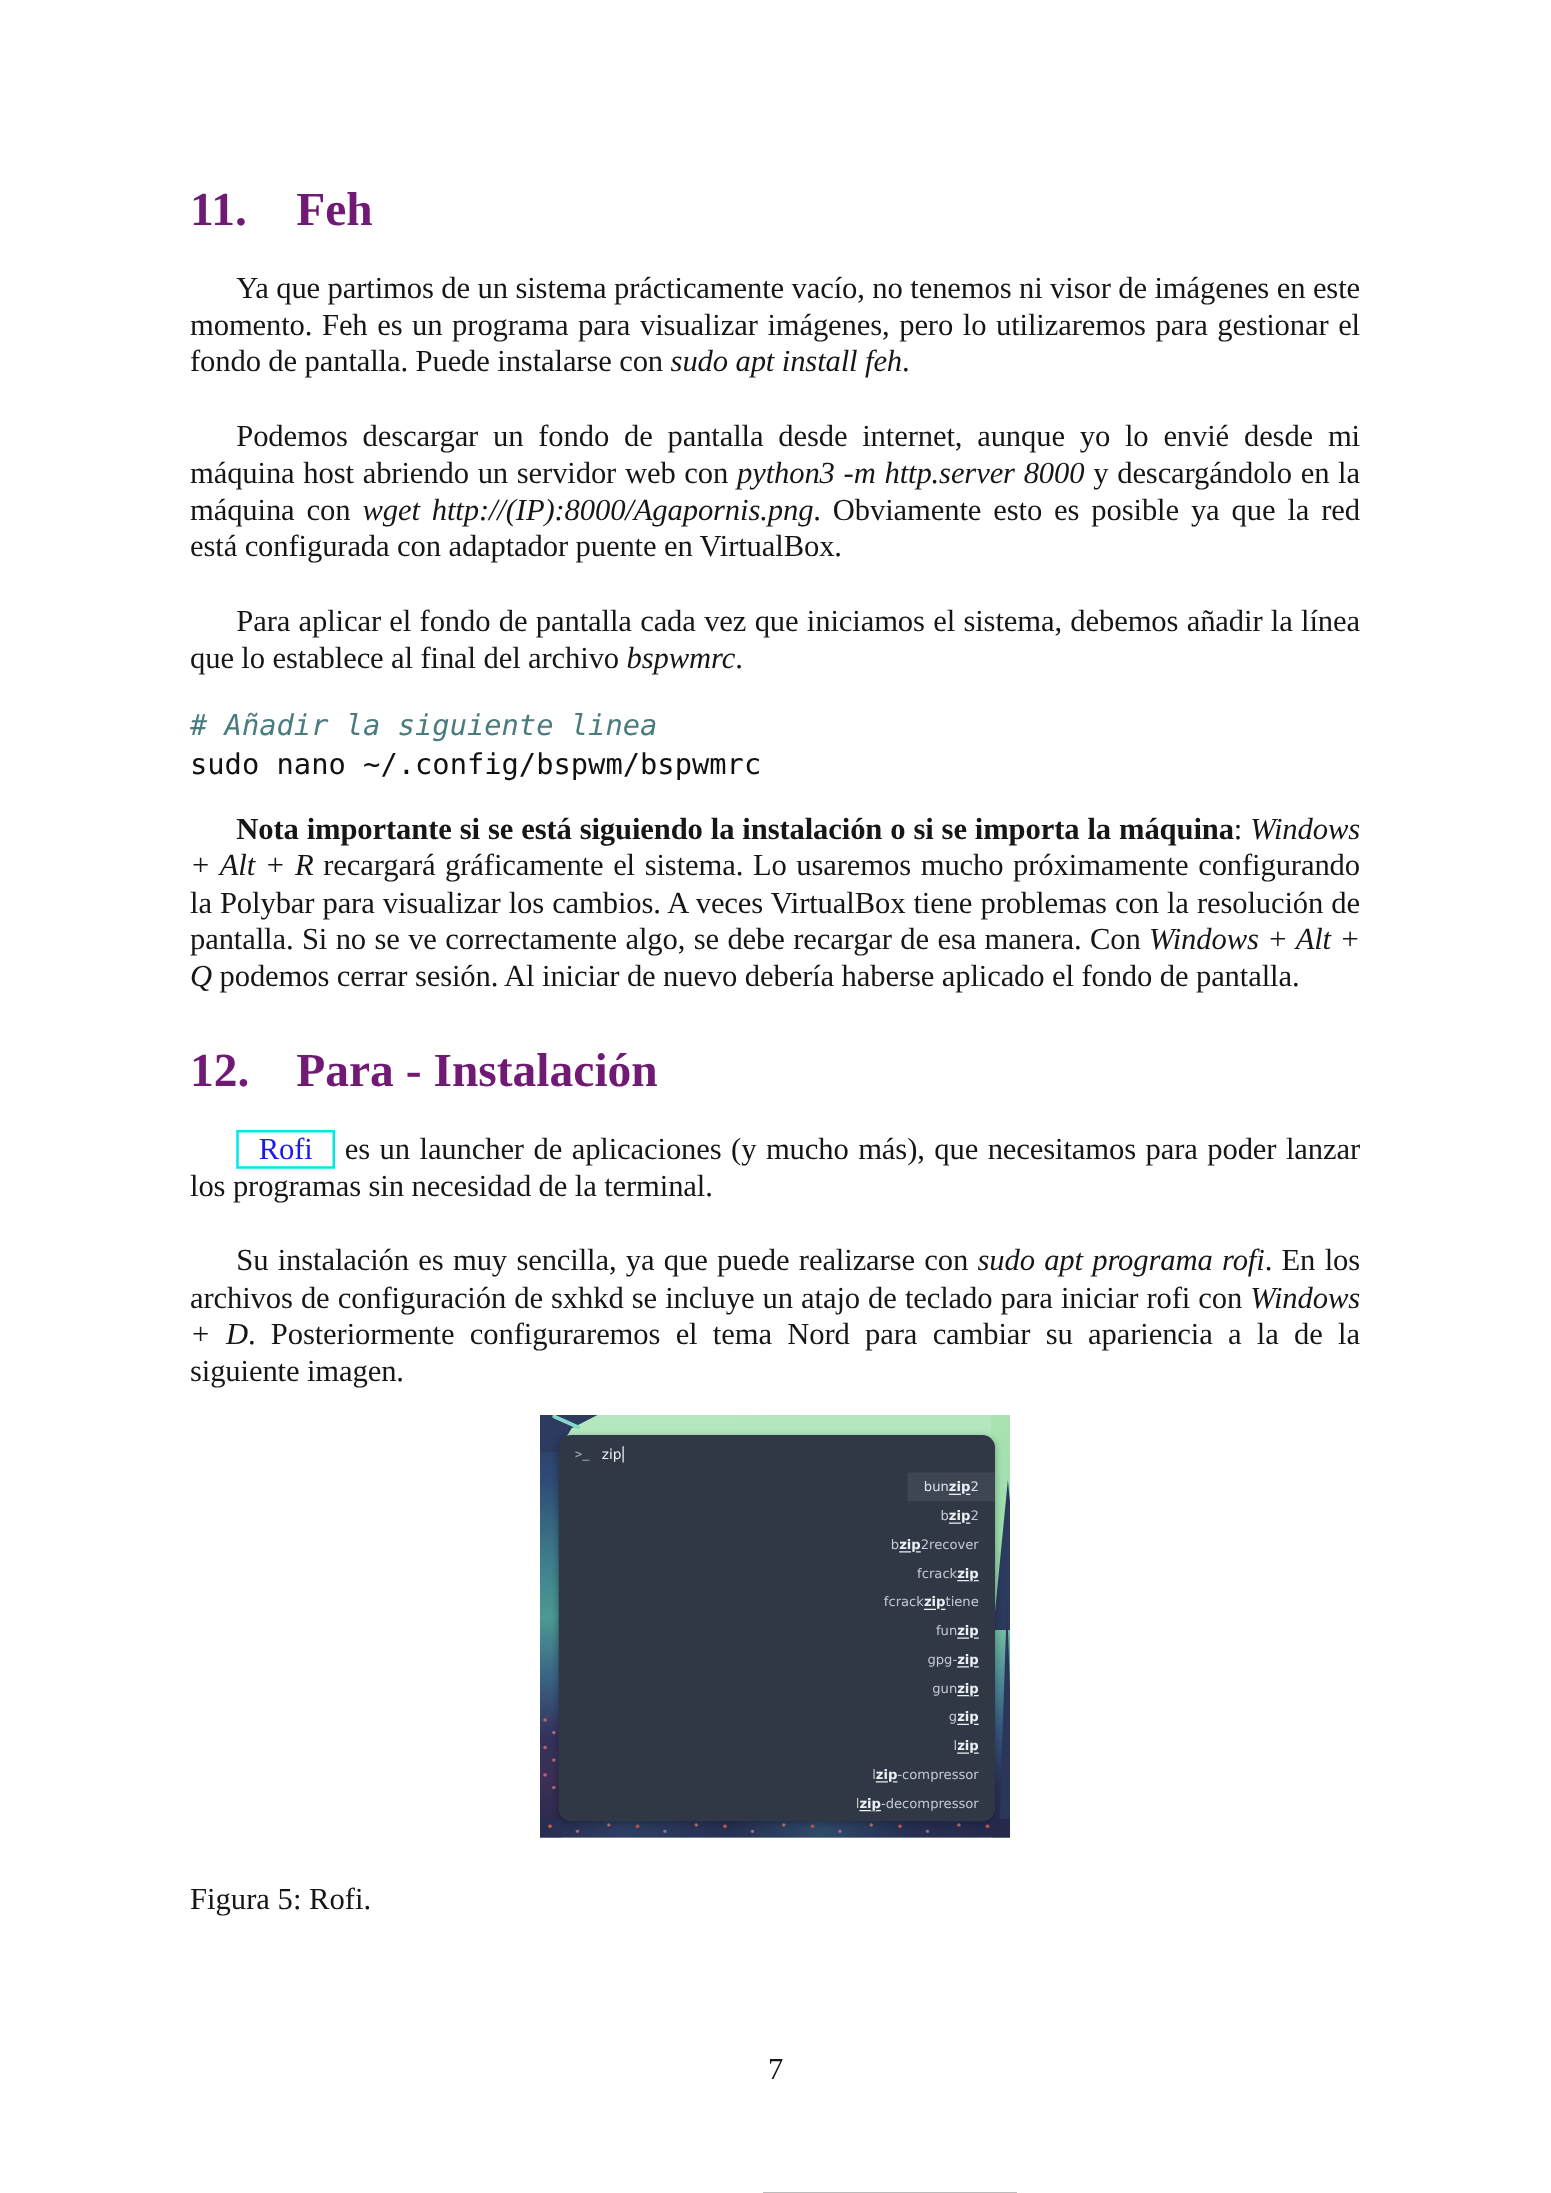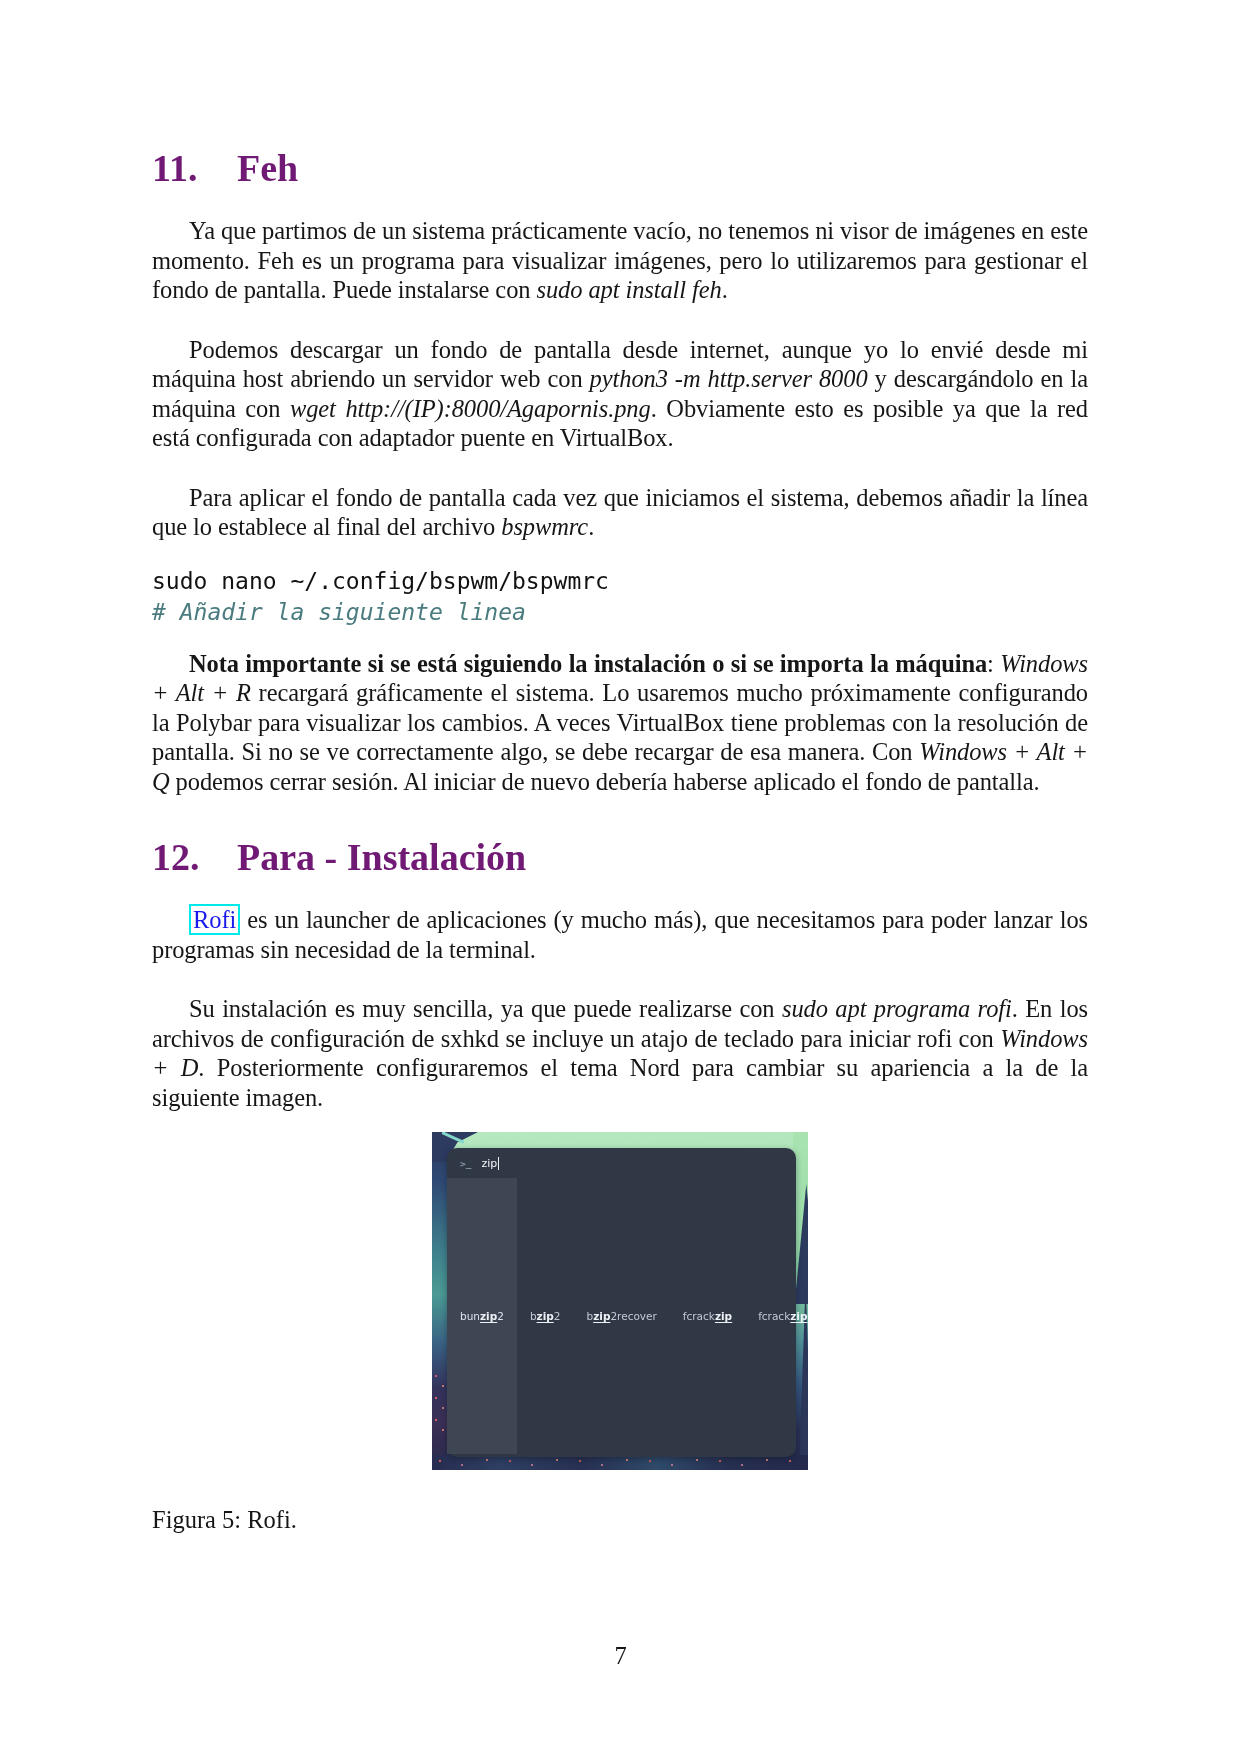--- a/index.html
+++ b/index.html
@@ -12,21 +12,21 @@
   .sec-heading{font-size:38px;font-weight:bold;line-height:40px;color:#701a75;}
   .sec-heading .sec-num{display:inline-block;min-width:85px;}
   #sec11-heading{margin:0 0 28px 0;}
   #sec12-heading{margin:41px 0 28px 0;}
   p.doc{
     font-size:24.5px;line-height:29.5px;margin:0 0 30px 0;
     text-indent:37px;text-align:justify;letter-spacing:-0.1px;
   }
   .it{font-style:italic;}
   .bd{font-weight:bold;}
-  .doclink{color:#1a1aee;border:2px solid #00e9e9;padding:0 2px;cursor:pointer;}
+  .doclink{color:#1a1aee;border:2px solid #00e9e9;padding:0 16px;cursor:pointer;}
   .codeblock{
     font-family:"DejaVu Sans Mono","Liberation Mono",monospace;
     font-size:23px;line-height:31px;margin:-6px 0 21px 0;color:#111;
   }
   .codeblock .line{white-space:pre;}
   .codeblock .line.comment{color:#4a7b7e;font-style:italic;}
   
   .figure{margin-top:-10px;}
   .shot{
     position:relative;width:376px;height:338px;margin:0 auto;overflow:hidden;
@@ -65,21 +65,21 @@
   .rofi{
     position:absolute;left:15px;top:16px;width:349px;height:309px;
     background:#313845;border-radius:10px;display:flex;flex-direction:column;
     font-family:"DejaVu Sans","Liberation Sans",sans-serif;
     box-shadow:0 2px 6px rgba(10,15,30,.35);
   }
   .rofi-prompt{height:30px;flex:0 0 30px;display:flex;align-items:center;padding:0 13px;}
   .prompt-icon{color:#8b99ad;font:bold 9.5px "DejaVu Sans Mono",monospace;margin-right:10px;}
   .prompt-query{color:#f3f6fa;font-size:11px;}
   .caret{width:1px;height:13px;background:#eef2f7;margin-left:1px;}
-  .rofi-list{flex:1;display:flex;flex-direction:row;padding-bottom:3px;}
+  .rofi-list{flex:1;display:flex;flex-direction:column;padding-bottom:3px;align-items:flex-end;}
   .rofi-item{flex:1;display:flex;align-items:center;padding:0 13px;color:#c3c9d4;font-size:10.5px;}
   .rofi-item.selected{background:#3e4654;color:#dbe2ec;}
   .rofi-item .match{font-weight:bold;color:#edf1f6;text-decoration:underline;
     text-underline-offset:2px;text-decoration-thickness:1px;}
   .figure-caption{font-size:24.5px;line-height:30px;margin-top:35px;}
   .page-number{position:absolute;left:0;top:1642px;width:100%;text-align:center;
     font-size:24.5px;color:#161616;}
 </style>
 </head>
 <body>
@@ -89,22 +89,22 @@
 
     <div class="sec-heading" id="sec11-heading">
       <span class="sec-num">11.</span><span>Feh</span>
     </div>
 
     <p class="doc"><span>Ya que partimos de un sistema prácticamente vacío, no tenemos ni visor de imágenes en este momento. Feh es un programa para visualizar imágenes, pero lo utilizaremos para gestionar el fondo de pantalla. Puede instalarse con </span><span class="it">sudo apt install feh</span><span>.</span></p>
     <p class="doc"><span>Podemos descargar un fondo de pantalla desde internet, aunque yo lo envié desde mi máquina host abriendo un servidor web con </span><span class="it">python3 -m http.server 8000</span><span> y descargándolo en la máquina con </span><span class="it">wget http://(IP):8000/Agapornis.png</span><span>. Obviamente esto es posible ya que la red está configurada con adaptador puente en VirtualBox.</span></p>
     <p class="doc"><span>Para aplicar el fondo de pantalla cada vez que iniciamos el sistema, debemos añadir la línea que lo establece al final del archivo </span><span class="it">bspwmrc</span><span>.</span></p>
 
     <div class="codeblock">
+        <div class="line comment"># Añadir la siguiente linea</div>
         <div class="line">sudo nano ~/.config/bspwm/bspwmrc</div>
-        <div class="line comment"># Añadir la siguiente linea</div>
       </div>
 
     <p class="doc"><span class="bd">Nota importante si se está siguiendo la instalación o si se importa la máquina</span><span>: </span><span class="it">Windows + Alt + R</span><span> recargará gráficamente el sistema. Lo usaremos mucho próximamente configurando la Polybar para visualizar los cambios. A veces VirtualBox tiene problemas con la resolución de pantalla. Si no se ve correctamente algo, se debe recargar de esa manera. Con </span><span class="it">Windows + Alt + Q</span><span> podemos cerrar sesión. Al iniciar de nuevo debería haberse aplicado el fondo de pantalla.</span></p>
 
     <div class="sec-heading" id="sec12-heading">
       <span class="sec-num">12.</span><span>Para - Instalación</span>
     </div>
 
     <p class="doc"><span class="doclink">Rofi</span><span> es un launcher de aplicaciones (y mucho más), que necesitamos para poder lanzar los programas sin necesidad de la terminal.</span></p>
     <p class="doc"><span>Su instalación es muy sencilla, ya que puede realizarse con </span><span class="it">sudo apt programa rofi</span><span>. En los archivos de configuración de sxhkd se incluye un atajo de teclado para iniciar rofi con </span><span class="it">Windows + D</span><span>. Posteriormente configuraremos el tema Nord para cambiar su apariencia a la de la siguiente imagen.</span></p>

